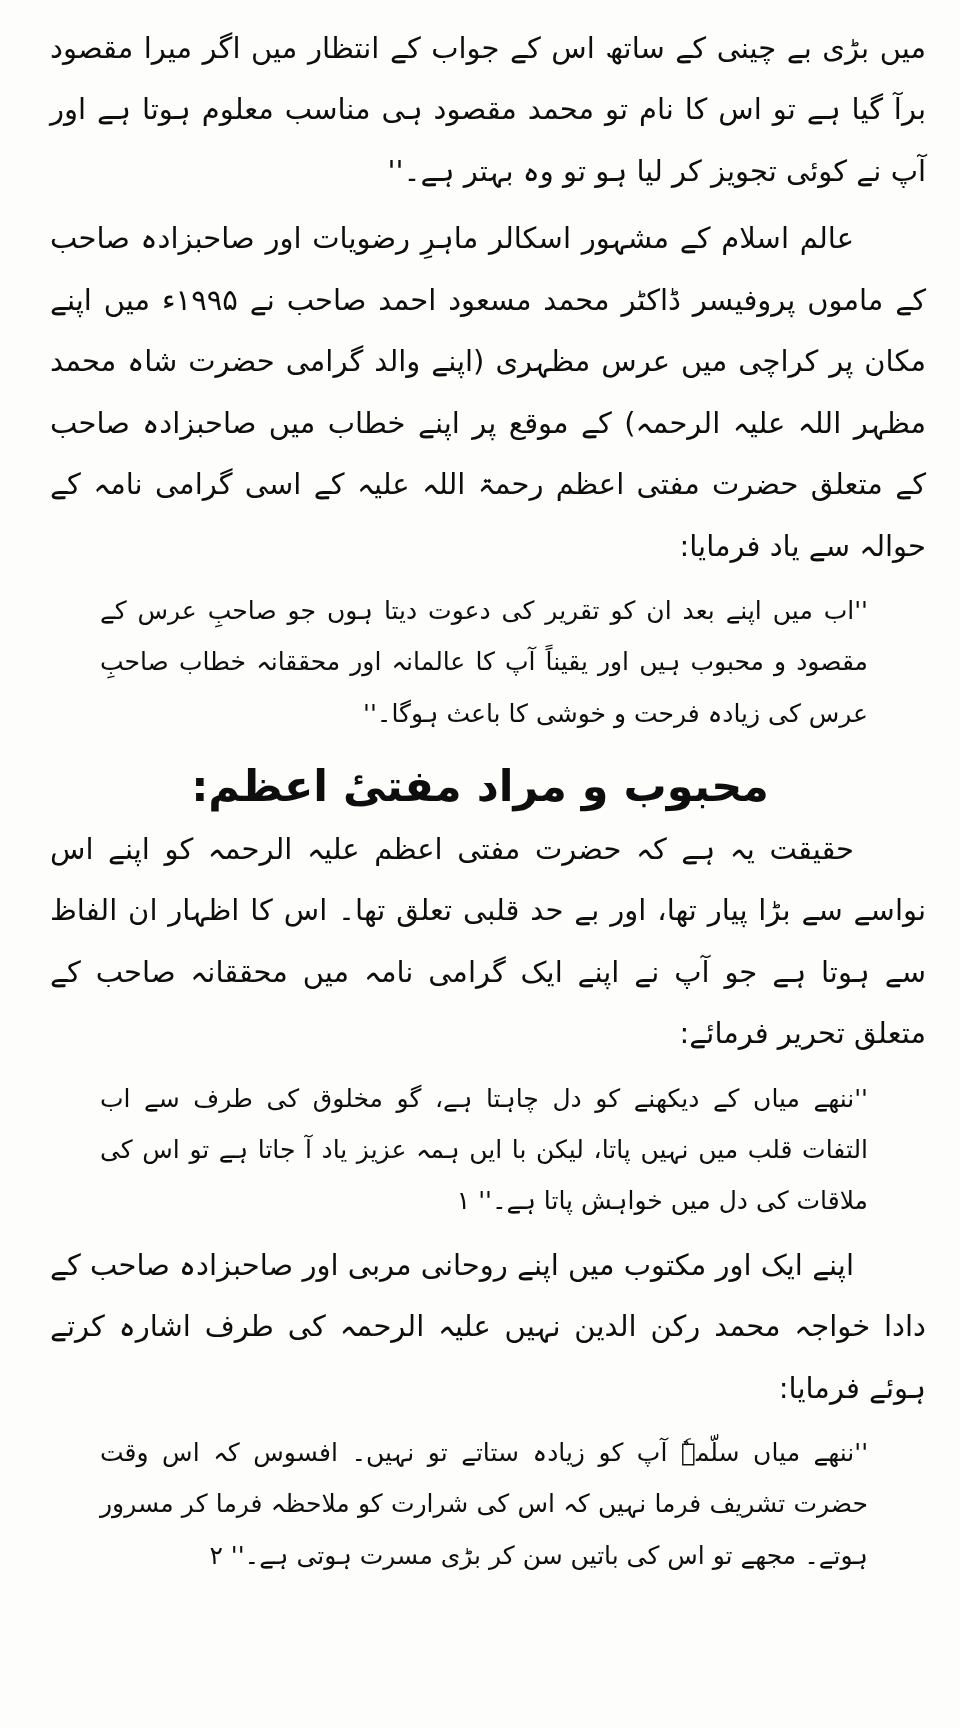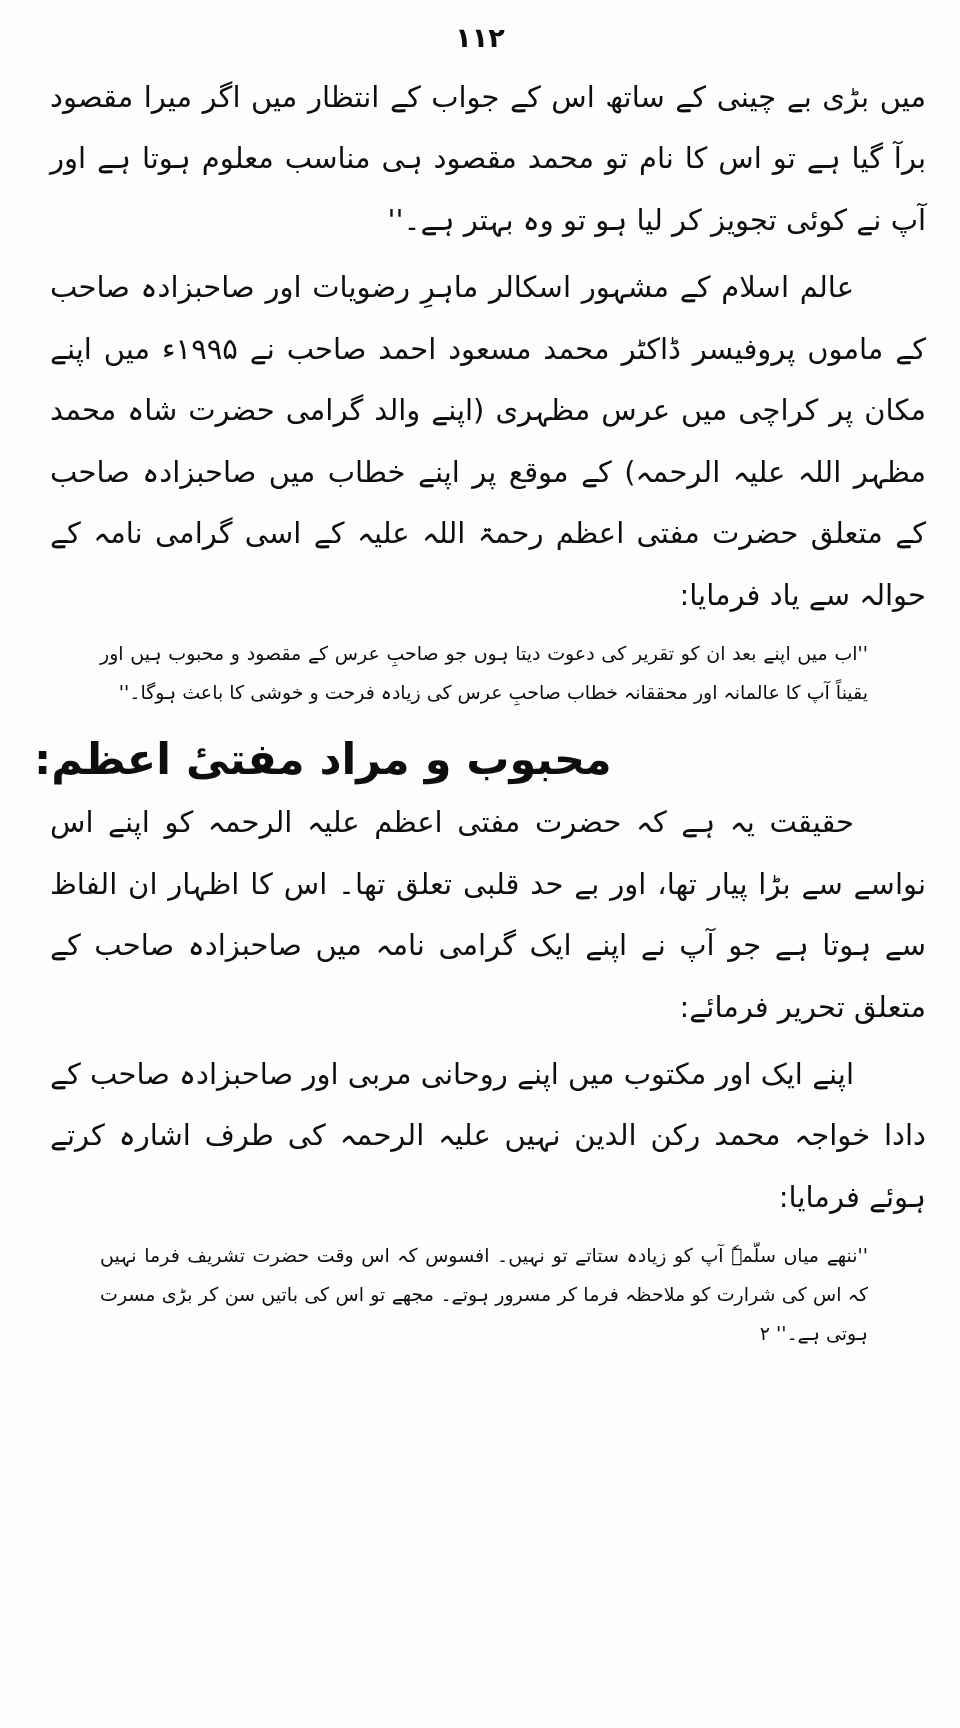--- a/index.html
+++ b/index.html
@@ -32,48 +32,48 @@
     font-size: 29px;
     line-height: 2.12;
     text-align: justify;
     text-justify: inter-word;
   }
   .para.indent {
     text-indent: 72px;
   }
   .quote {
     margin: 2px 58px 8px 66px;
-    font-size: 19px;
+    font-size: 25px;
     line-height: 2.05;
     text-align: justify;
     text-justify: inter-word;
   }
   .heading {
     margin: 14px 0 8px 0;
     font-size: 43px;
     font-weight: bold;
-    text-align: left;
+    text-align: center;
     letter-spacing: 0.5px;
   }
 </style>
 </head>
 <body>
 
 <div class="page">
 
-  <div class="page-number">۱۱۲</div>
 
   <p class="para">میں بڑی بے چینی کے ساتھ اس کے جواب کے انتظار میں اگر میرا مقصود برآ گیا ہے تو اس کا نام تو محمد مقصود ہی مناسب معلوم ہوتا ہے اور آپ نے کوئی تجویز کر لیا ہو تو وہ بہتر ہے۔''</p>
 
   <p class="para indent">عالم اسلام کے مشہور اسکالر ماہرِ رضویات اور صاحبزادہ صاحب کے ماموں پروفیسر ڈاکٹر محمد مسعود احمد صاحب نے ۱۹۹۵ء میں اپنے مکان پر کراچی میں عرس مظہری (اپنے والد گرامی حضرت شاہ محمد مظہر اللہ علیہ الرحمہ) کے موقع پر اپنے خطاب میں صاحبزادہ صاحب کے متعلق حضرت مفتی اعظم رحمۃ اللہ علیہ کے اسی گرامی نامہ کے حوالہ سے یاد فرمایا:</p>
 
   <blockquote class="quote">''اب میں اپنے بعد ان کو تقریر کی دعوت دیتا ہوں جو صاحبِ عرس کے مقصود و محبوب ہیں اور یقیناً آپ کا عالمانہ اور محققانہ خطاب صاحبِ عرس کی زیادہ فرحت و خوشی کا باعث ہوگا۔''</blockquote>
 
   <h2 class="heading">محبوب و مراد مفتیٔ اعظم:</h2>
 
-  <p class="para indent">حقیقت یہ ہے کہ حضرت مفتی اعظم علیہ الرحمہ کو اپنے اس نواسے سے بڑا پیار تھا، اور بے حد قلبی تعلق تھا۔ اس کا اظہار ان الفاظ سے ہوتا ہے جو آپ نے اپنے ایک گرامی نامہ میں صاحبزادہ صاحب کے متعلق تحریر فرمائے:</p>
+  <p class="para indent">حقیقت یہ ہے کہ حضرت مفتی اعظم علیہ الرحمہ کو اپنے اس نواسے سے بڑا پیار تھا، اور بے حد قلبی تعلق تھا۔ اس کا اظہار ان الفاظ سے ہوتا ہے جو آپ نے اپنے ایک گرامی نامہ میں محققانہ صاحب کے متعلق تحریر فرمائے:</p>
 
+  <blockquote class="quote">''ننھے میاں کے دیکھنے کو دل چاہتا ہے، گو مخلوق کی طرف سے اب التفات قلب میں نہیں پاتا، لیکن با ایں ہمہ عزیز یاد آ جاتا ہے تو اس کی ملاقات کی دل میں خواہش پاتا ہے۔'' ۱</blockquote>
 
   <p class="para indent">اپنے ایک اور مکتوب میں اپنے روحانی مربی اور صاحبزادہ صاحب کے دادا خواجہ محمد رکن الدین نہیں علیہ الرحمہ کی طرف اشارہ کرتے ہوئے فرمایا:</p>
 
   <blockquote class="quote">''ننھے میاں سلّمہٗ آپ کو زیادہ ستاتے تو نہیں۔ افسوس کہ اس وقت حضرت تشریف فرما نہیں کہ اس کی شرارت کو ملاحظہ فرما کر مسرور ہوتے۔ مجھے تو اس کی باتیں سن کر بڑی مسرت ہوتی ہے۔'' ۲</blockquote>
 
 </div>
 
 </body></html>

